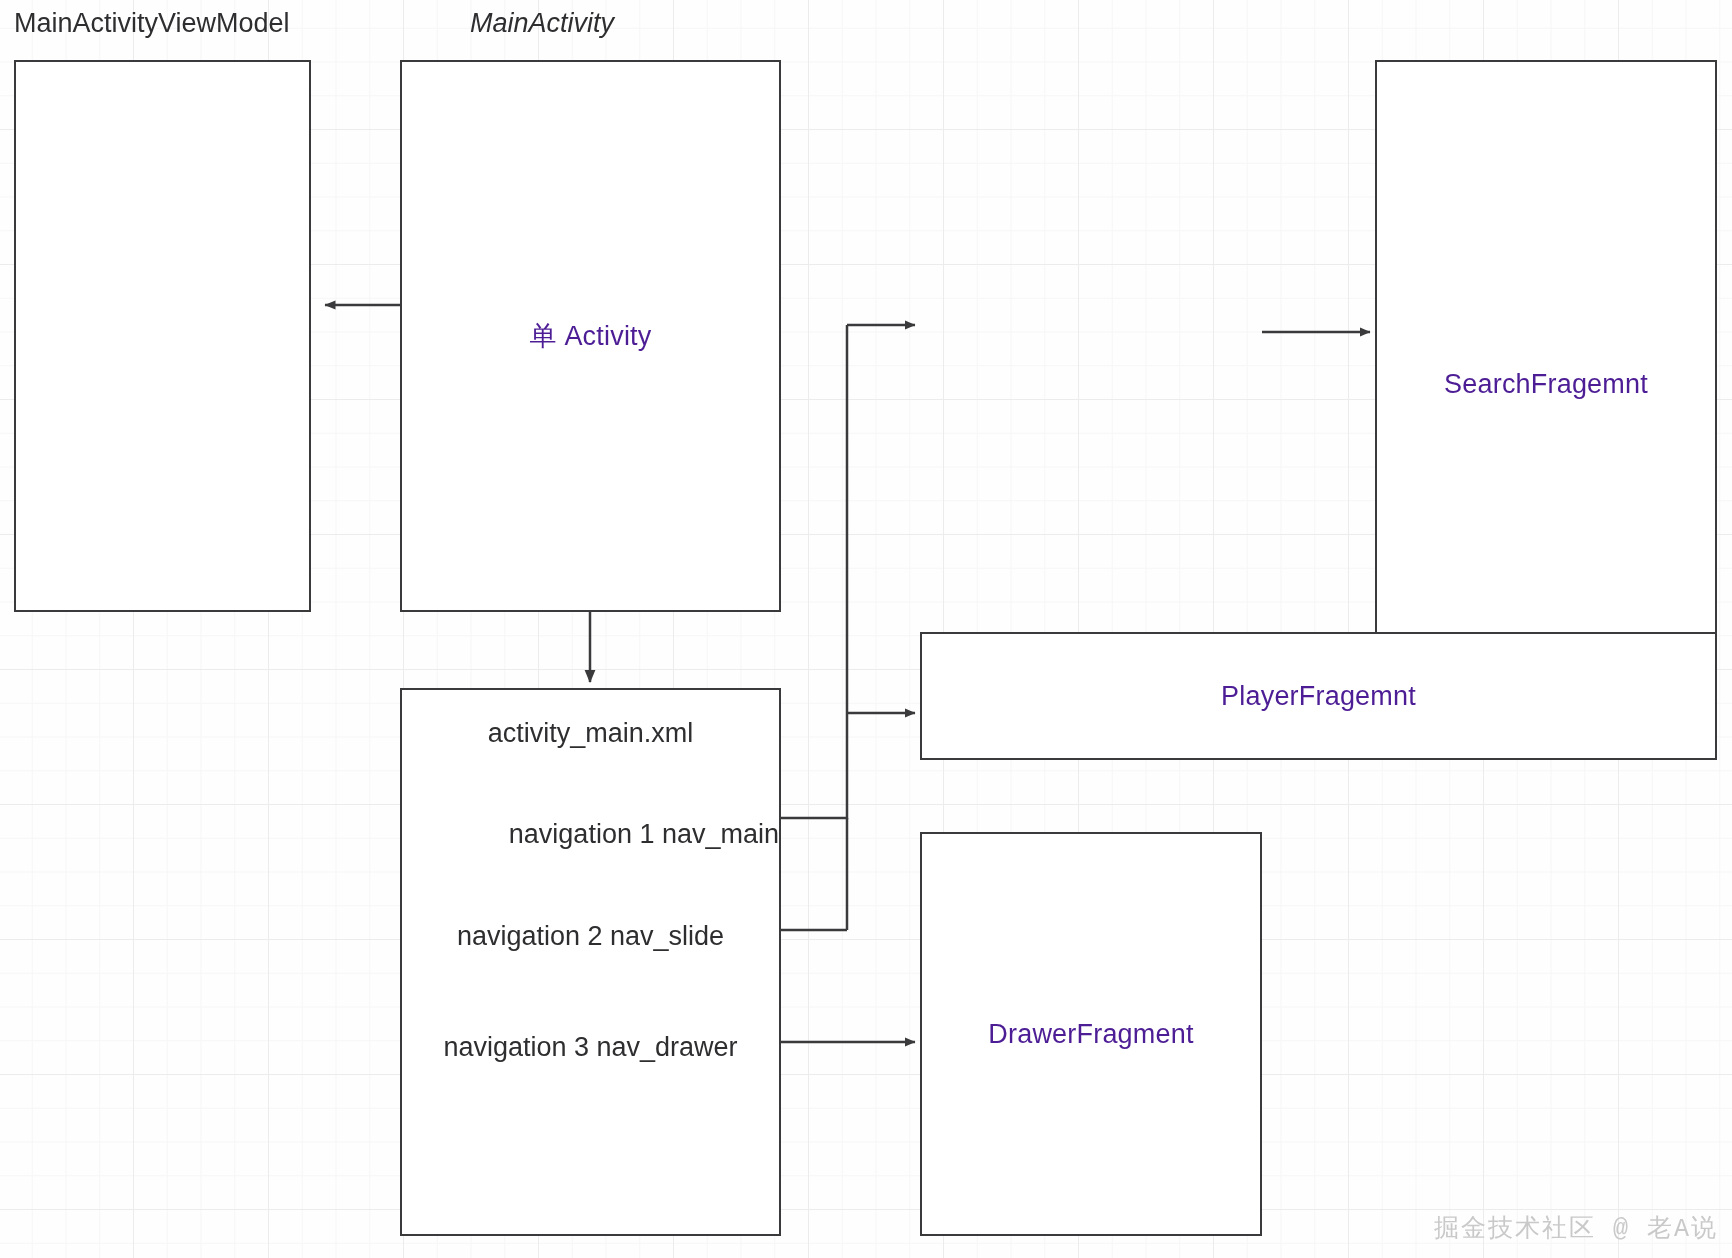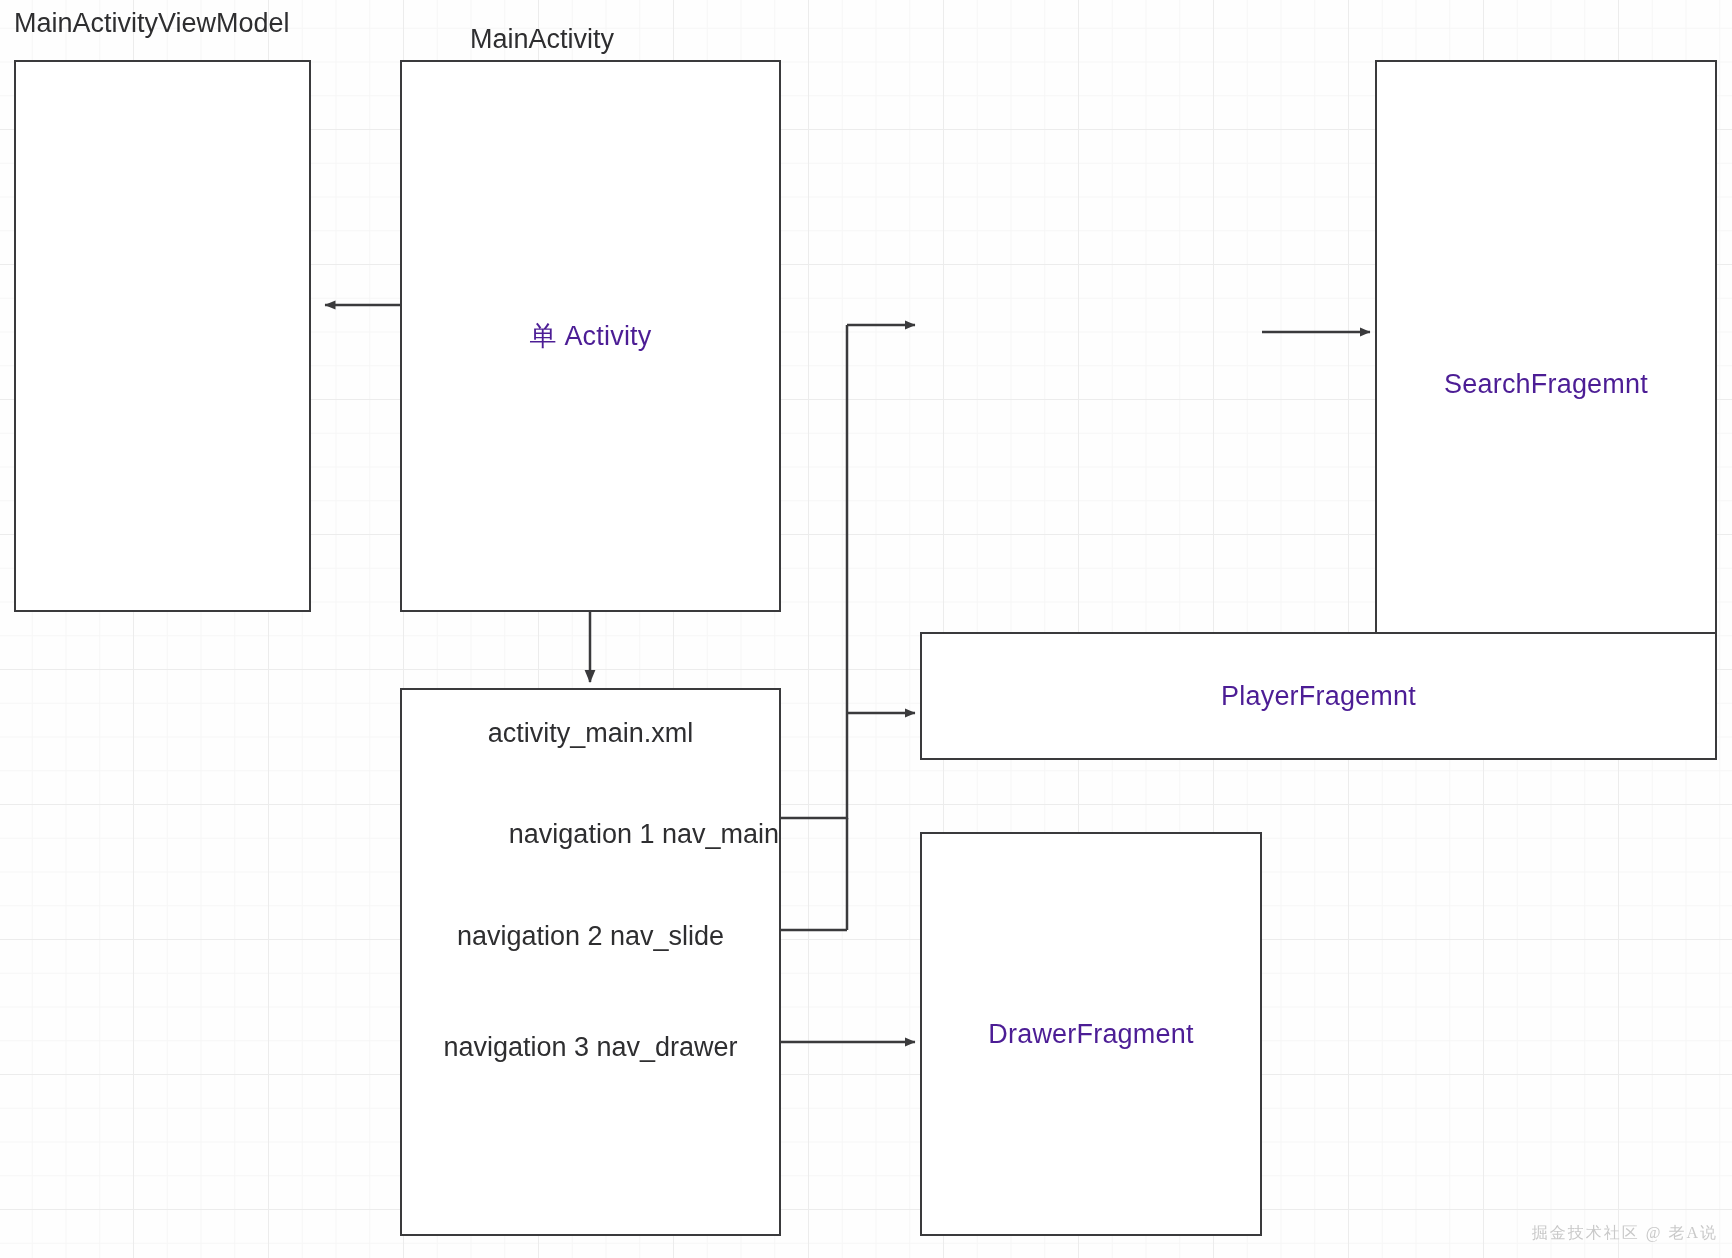--- a/index.html
+++ b/index.html
@@ -66,35 +66,35 @@
     width: 100%;
     text-align: center;
     font-size: 27px;
     color: #2e2e30;
     white-space: nowrap;
   }
   .watermark {
     position: absolute;
     right: 14px;
     bottom: 14px;
-    font-size: 16px;
+    font-size: 25px;
     color: #c9c9c9;
     letter-spacing: 2px;
     white-space: nowrap;
-    font-family: Liberation Serif, serif;
+    font-family: Liberation Mono, monospace;
   }
 </style>
 </head>
 <body>
 
 <div id="canvas">
 
   <div class="caption" style="left:14px; top:8px;">MainActivityViewModel</div>
 
-  <div class="caption" style="left:470px; top:24px;">MainActivity</div>
+  <div class="caption" style="left:470px; top:8px;font-style:italic;">MainActivity</div>
 
   <svg class="edges" viewBox="0 0 1732 1258">
     <defs>
       <marker id="arrowR" markerWidth="12" markerHeight="12" refX="10.5" refY="5" orient="auto" markerUnits="userSpaceOnUse">
         <path d="M0,0.4 L11,5 L0,9.6 z" fill="#3a3a3c"></path>
       </marker>
       <marker id="arrowL" markerWidth="12" markerHeight="12" refX="10.5" refY="5" orient="auto" markerUnits="userSpaceOnUse">
         <path d="M0,0.4 L11,5 L0,9.6 z" fill="#3a3a3c"></path>
       </marker>
       <marker id="arrowD" markerWidth="14" markerHeight="14" refX="12" refY="6" orient="auto" markerUnits="userSpaceOnUse">

